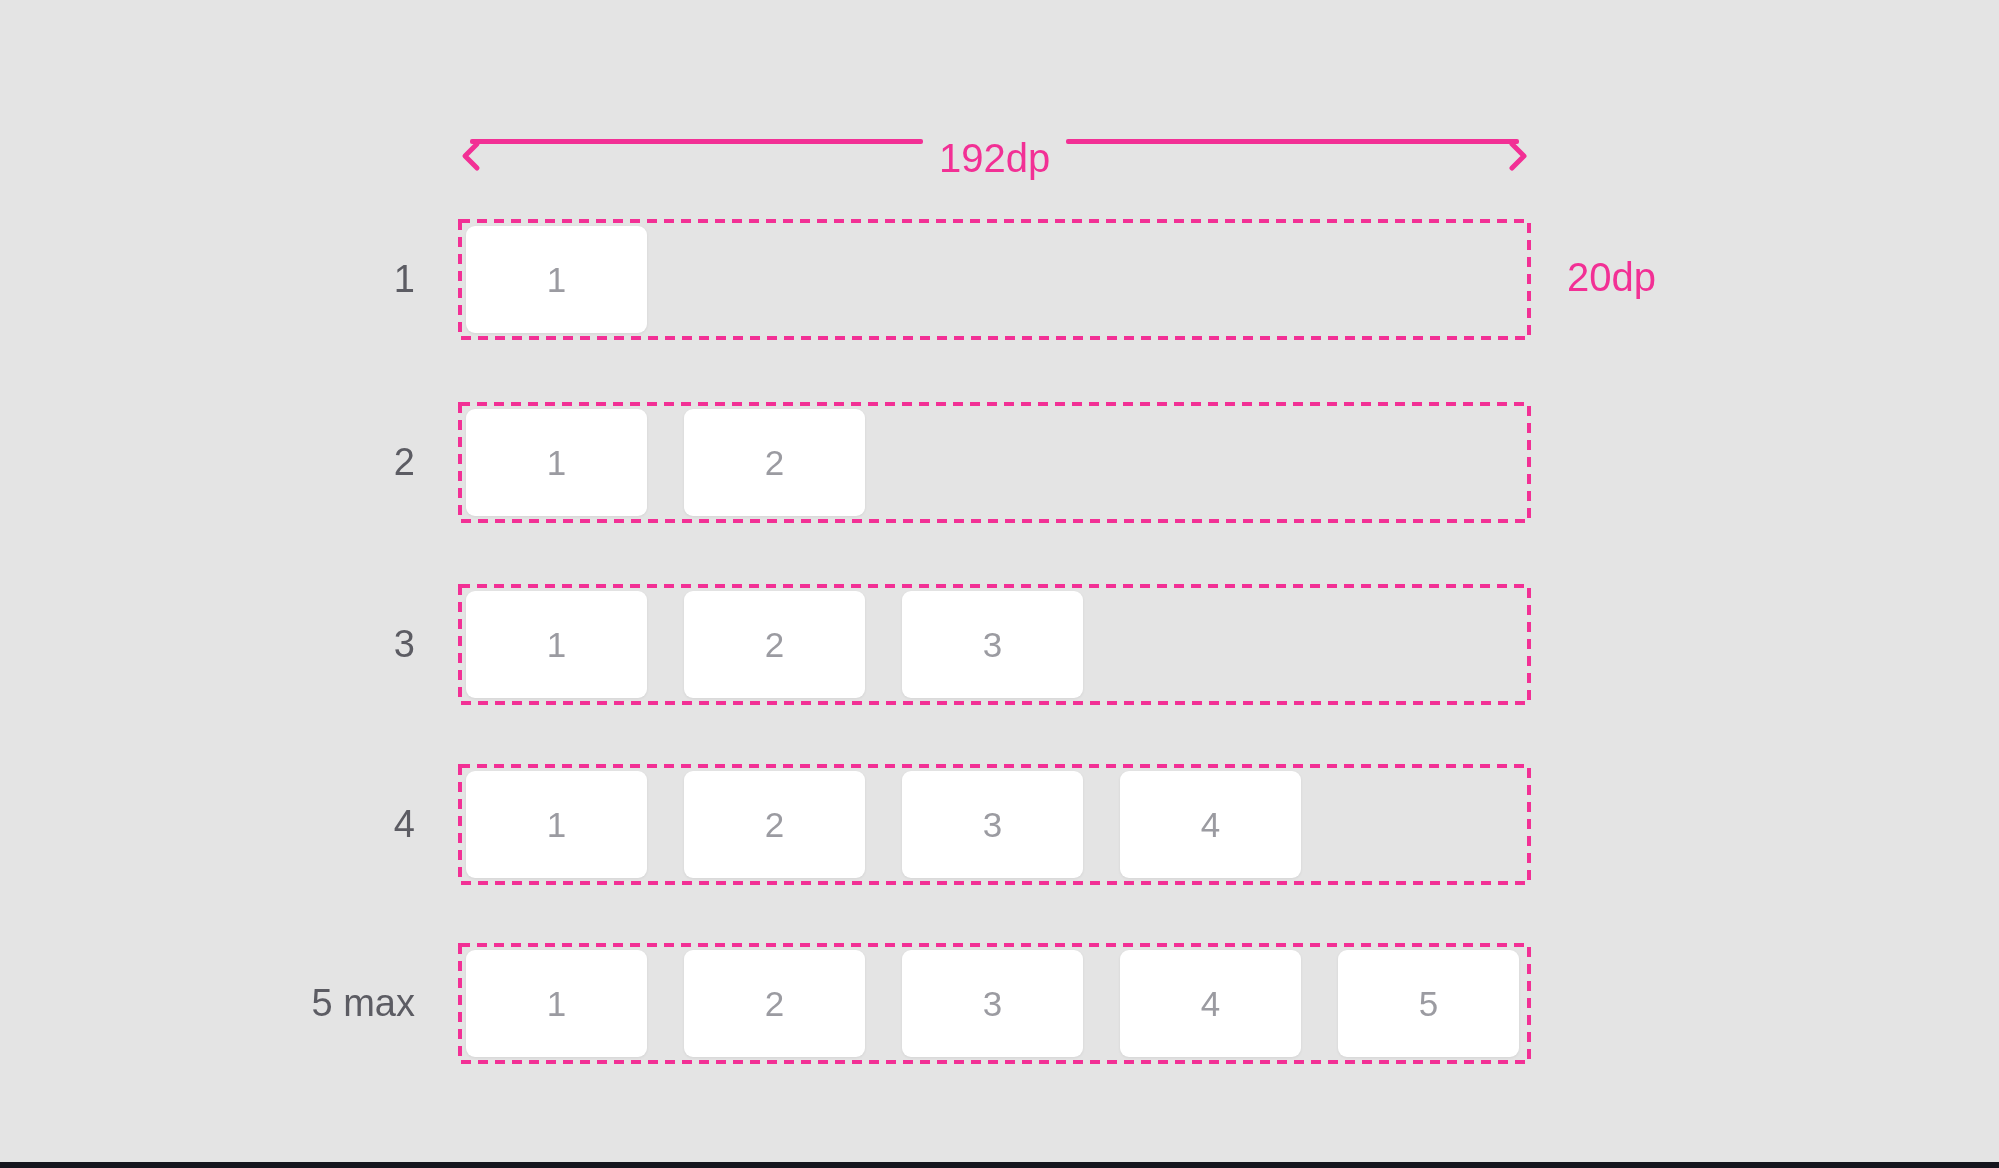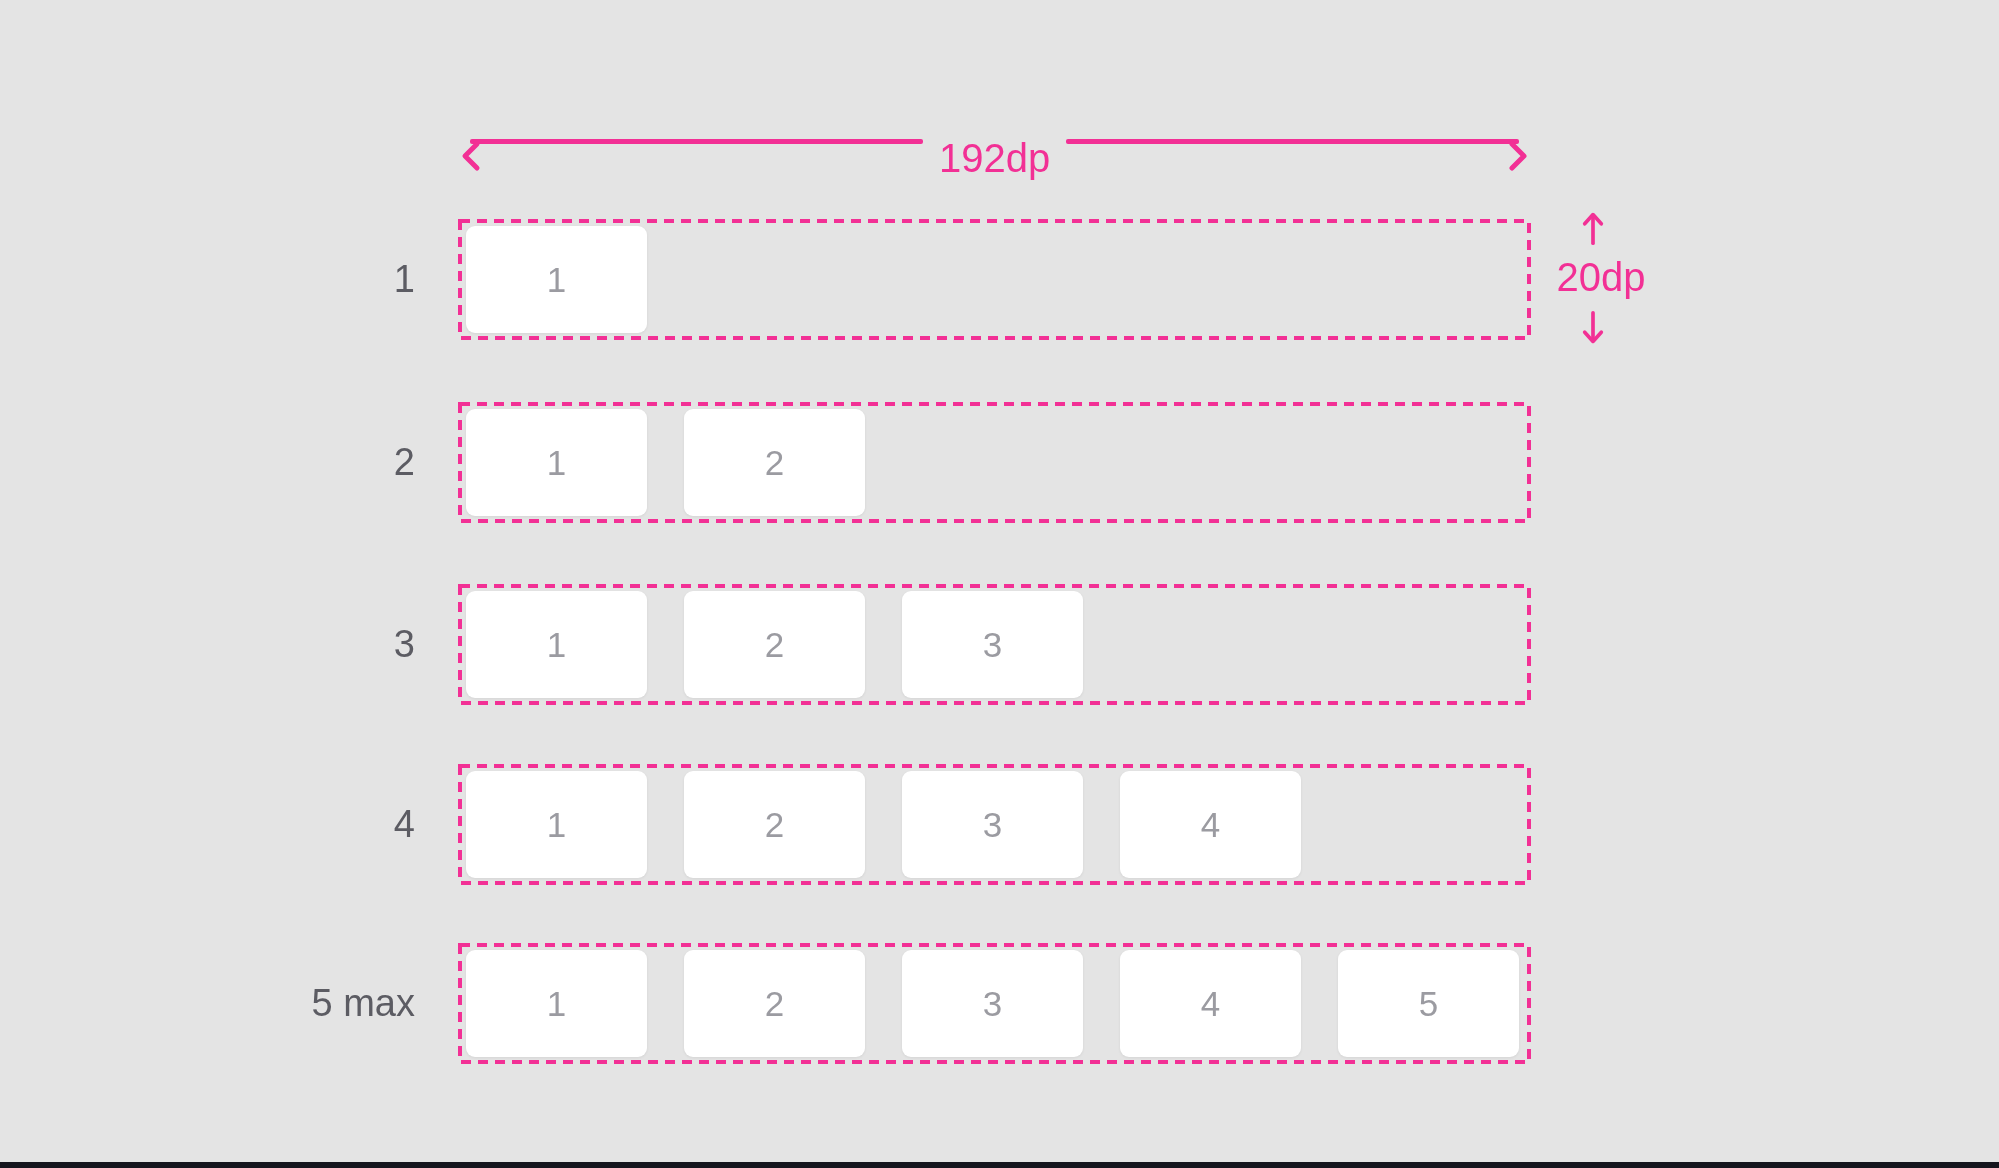--- a/index.html
+++ b/index.html
@@ -28,21 +28,21 @@
   .h-dim .head-right { margin-left: -14px; }
   .dim-line { flex: 1 1 auto; height: 5px; background: var(--accent); border-radius: 2px; }
   .dim-label {
     font-size: 40px; line-height: 1; padding: 0 16px; color: var(--accent);
     white-space: nowrap; transform: translateY(-1px);
   }
 
   
   .v-dim {
     position: absolute; left: 1538px; top: 210px; width: 110px; height: 136px;
-    display: flex; flex-direction: column; align-items: center; justify-content: flex-start;
+    display: flex; flex-direction: row; align-items: center; justify-content: flex-start;
     gap: 13px; color: var(--accent);
   }
   .v-dim .dim-label { padding: 0; margin-left: 16px; }
 
   
   .row { position: absolute; left: 240px; display: flex; align-items: center; }
   .r1 { top: 219px; } .r2 { top: 402px; } .r3 { top: 584px; } .r4 { top: 764px; } .r5 { top: 943px; }
   .row-label {
     width: 175px; margin-right: 43px; text-align: right;
     font-size: 38px; color: var(--row-label); white-space: nowrap;

